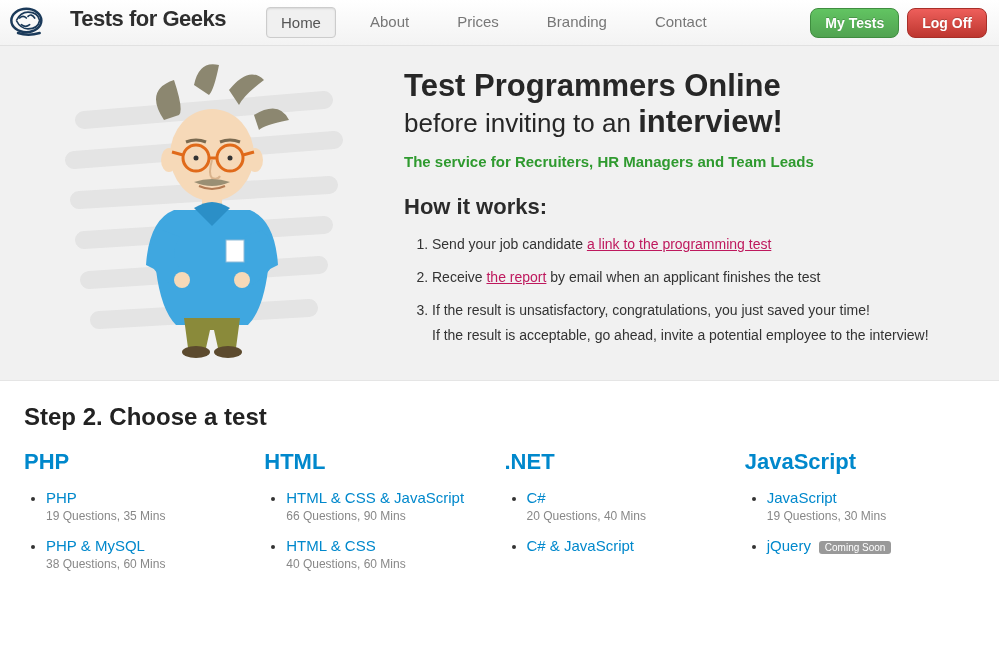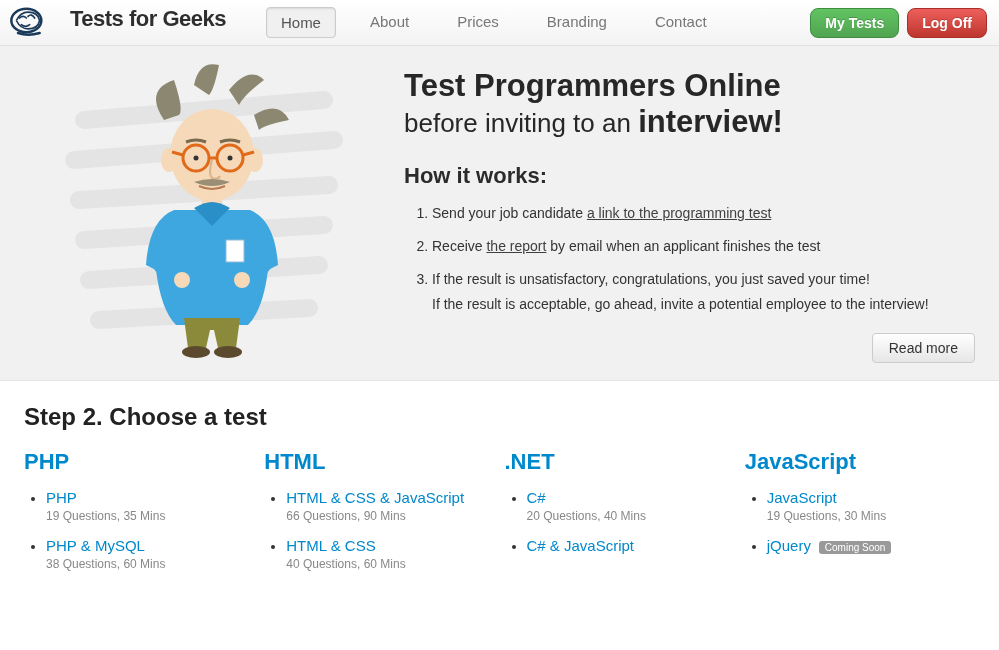--- a/index.html
+++ b/index.html
@@ -27,21 +27,21 @@
   .hero-h1 { font-size: 31px; font-weight:bold; color:#272727; line-height:1.15; margin-bottom:4px;}
   .hero-h1 .sub { display:block; font-size:26px; font-weight:normal;}
   .hero-h1 .sub .em { font-size:31px; font-weight:bold;}
   .hero-tag { color:#2f9a2f; font-weight:bold; font-size:15px; margin-top:14px; }
   .how-h { font-size:22px; font-weight:bold; margin-top:24px; margin-bottom:8px; color:#2b2b2b;}
   .how-ol { list-style: decimal; padding-left: 28px; color:#333; }
   .how-ol li { padding: 6px 0; font-size:14px; line-height:1.5; }
   .how-ol li .extra { display:block; margin-top:4px;}
   .readmore-wrap { text-align:right; margin-top:12px; margin-bottom:4px;}
   .btn-readmore { background: linear-gradient(#fff,#e6e6e6); color:#333; border:1px solid #ccc; padding:6px 16px; border-radius:4px; font-size:14px; cursor:pointer; text-shadow:none; font-weight:normal;}
-  .link-u { text-decoration: underline; color:#404040; }
+  .link-u { text-decoration: underline; color:#be185d; }
 
   
   .scribble { position:relative; width:320px; height:310px; }
 
   
   .step { padding: 22px 24px 10px 24px; }
   .step-h { font-size:24px; font-weight:bold; color:#222; margin-bottom:18px;}
   .cats { display:flex; gap:10px;margin-top:18px; }
   .cat { flex:1; }
   .cat-h { color:#08c; font-size:22px; font-weight:bold; margin-bottom:14px; }
@@ -141,36 +141,34 @@
       </svg>
     </div>
   </div>
   <div class="hero-right">
     <div class="hero-h1">
       <span>Test Programmers Online</span>
       <span class="sub">
         <span>before inviting to an </span><span class="em">interview!</span>
       </span>
     </div>
+    <div class="hero-tag">The service for Recruiters, HR Managers and Team Leads</div>
     <div class="how-h">How it works:</div>
     <ol class="how-ol">
       <li>
         <span>Send your job candidate </span><a href="#" class="link-u">a link to the programming test</a>
       </li>
       <li>
         <span>Receive </span><a href="#" class="link-u">the report</a><span> by email when an applicant finishes the test</span>
       </li>
       <li>
         <span>If the result is unsatisfactory, congratulations, you just saved your time!</span>
         <span class="extra">If the result is acceptable, go ahead, invite a potential employee to the interview!</span>
       </li>
     </ol>
-    <div class="readmore-wrap">
-      <button class="btn-readmore">Read more</button>
-    </div>
   </div>
 </div>
 
 <div class="step">
   <div class="step-h">Step 2. Choose a test</div>
   <div class="cats">
 
     <div class="cat">
       <div class="cat-h"><a href="#">PHP</a></div>
       <ul>

